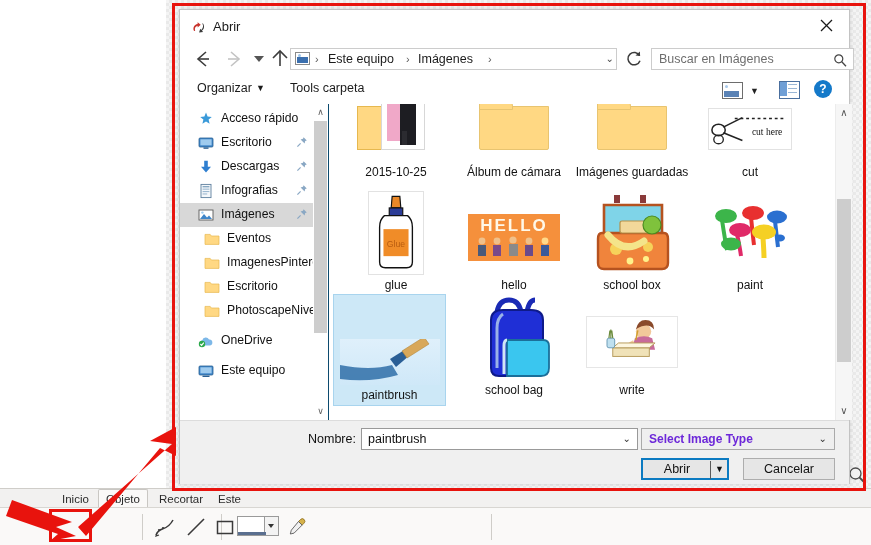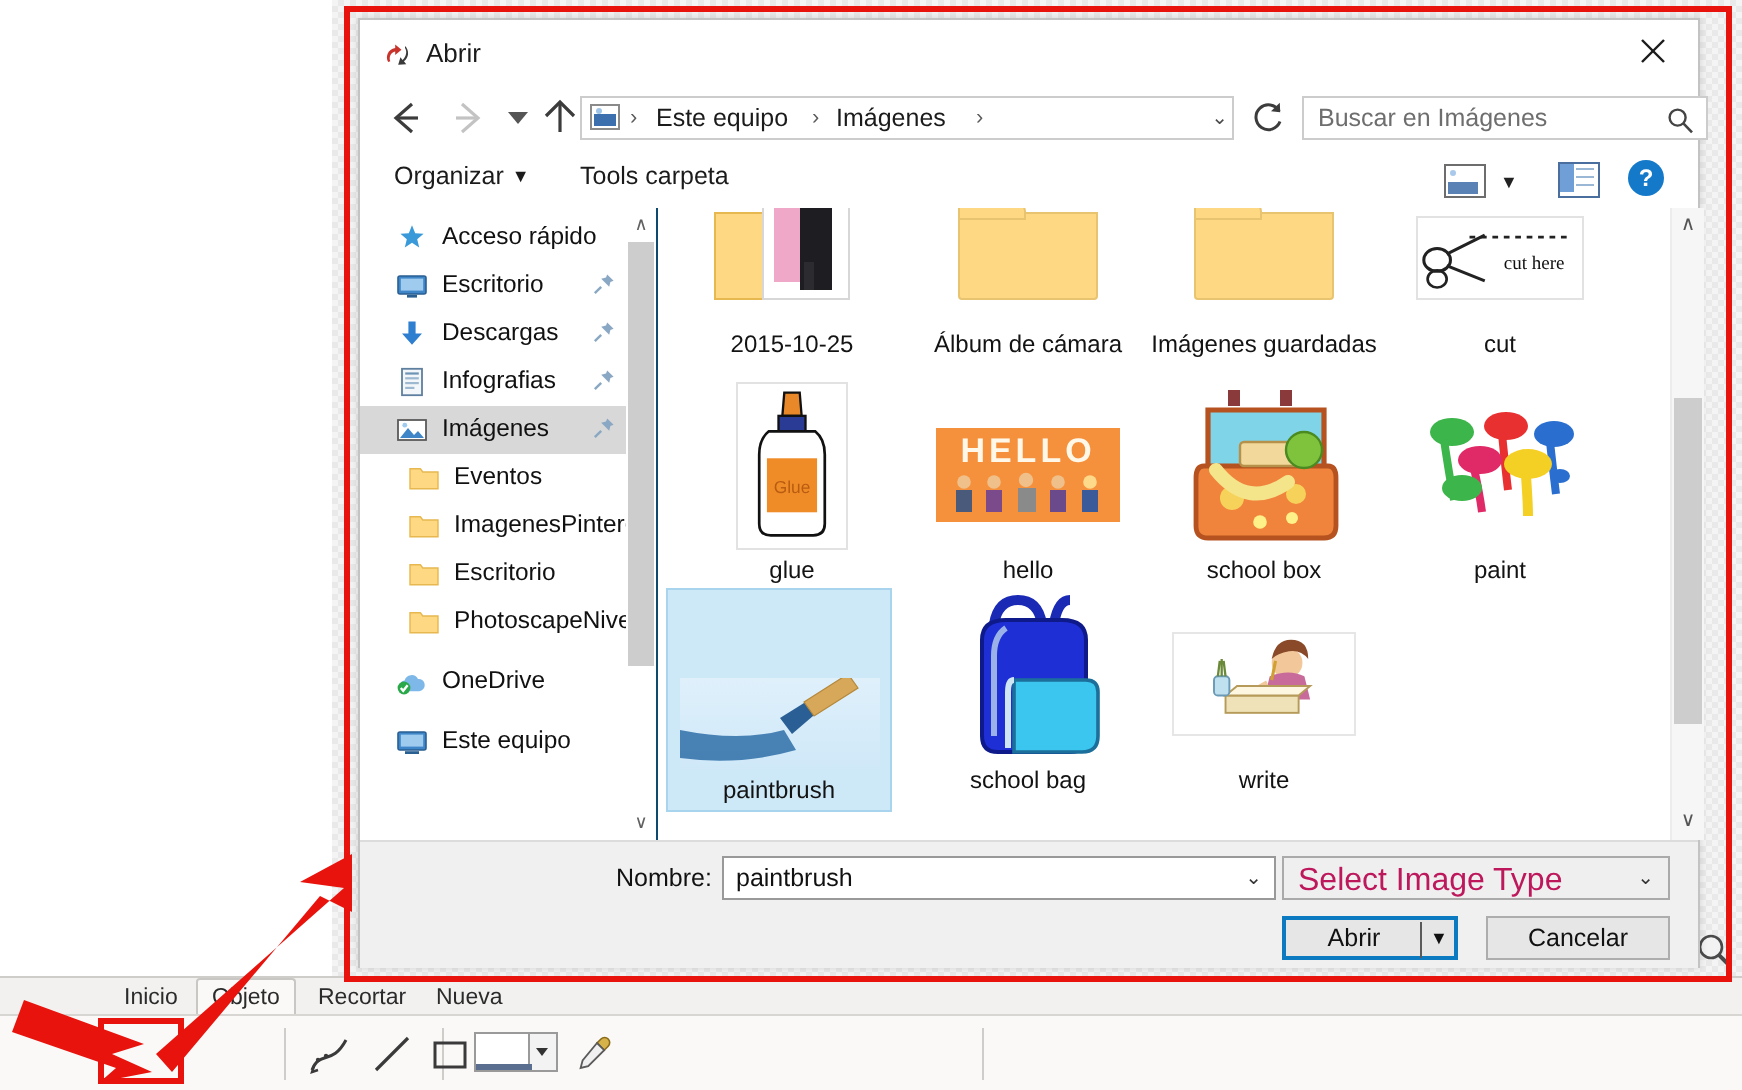--- a/index.html
+++ b/index.html
@@ -117,21 +117,21 @@
   #grid-thumb{position:absolute;left:1px;top:95px;width:14px;height:163px;background:#cdcdcd;}
   .gsb-arrow{position:absolute;left:0;width:16px;height:17px;text-align:center;font-size:10px;color:#555;line-height:17px;}
 
   
   #dlg-footer{position:absolute;left:0;top:410px;width:100%;height:63px;background:#f0f0f0;border-top:1px solid #dcdcdc;}
   #nombre-lbl{position:absolute;left:128px;top:11px;font-size:12.5px;color:#111;}
   #nombre-field{position:absolute;left:181px;top:7px;width:277px;height:22px;border:1px solid #999;background:#fff;box-sizing:border-box;}
   #nombre-val{position:absolute;left:6px;top:3px;font-size:12.5px;color:#111;}
   #nombre-caret{position:absolute;right:6px;top:4px;font-size:10px;color:#333;}
   #type-select{position:absolute;left:461px;top:7px;width:194px;height:22px;border:1px solid #aaa;background:#efefef;box-sizing:border-box;}
-  #type-val{position:absolute;left:7px;top:3px;font-size:16px;color:#be185d;}
+  #type-val{position:absolute;left:7px;top:3px;font-size:12px;color:#6d28d9;font-weight:bold;}
   #type-caret{position:absolute;right:7px;top:4px;font-size:10px;color:#333;}
   #abrir-btn{position:absolute;left:461px;top:37px;width:88px;height:22px;border:2px solid #0b7ac1;background:#e6e6e6;box-sizing:border-box;}
   #abrir-lbl{position:absolute;left:0;top:2px;width:68px;text-align:center;font-size:12.5px;color:#111;}
   #abrir-div{position:absolute;left:67px;top:1px;width:1px;height:18px;background:#5a5a5a;}
   #abrir-caret{position:absolute;left:72px;top:4px;font-size:9px;color:#111;}
   #cancelar-btn{position:absolute;left:563px;top:37px;width:92px;height:22px;border:1px solid #adadad;background:#e6e6e6;box-sizing:border-box;}
   #cancelar-lbl{position:absolute;left:0;top:3px;width:90px;text-align:center;font-size:12.5px;color:#111;}
 
   .nosel{user-select:none;}
 </style>
@@ -146,21 +146,21 @@
 <svg id="magnifier" viewBox="0 0 18 18">
   <circle cx="7.5" cy="7.5" r="5.5" fill="#f2f2f2" stroke="#4a4a4a" stroke-width="1.3"></circle>
   <line x1="11.4" y1="11.4" x2="16.5" y2="16.5" stroke="#4a4a4a" stroke-width="2"></line>
 </svg>
 
 <div id="bottom-bar">
   <div id="tabstrip">
     <div class="apptab" style="left:55px;">Inicio</div>
     <div class="apptab active" style="left:98px;">Objeto</div>
     <div class="apptab" style="left:152px;">Recortar</div>
-    <div class="apptab" style="left:211px;">Nueva</div>
+    <div class="apptab" style="left:211px;">Este</div>
   </div>
   <div id="tabline"></div>
 
   <div id="tools-row">
     <div class="sep" style="left:142px;"></div>
     <div class="sep" style="left:221px;"></div>
     <div class="sep" style="left:491px;"></div>
 
     <svg class="tbtn" style="left:153px;" viewBox="0 0 24 24">
       <path d="M3 20 C7 10, 13 18, 20 5" fill="none" stroke="#3a3a3a" stroke-width="1.5"></path>

